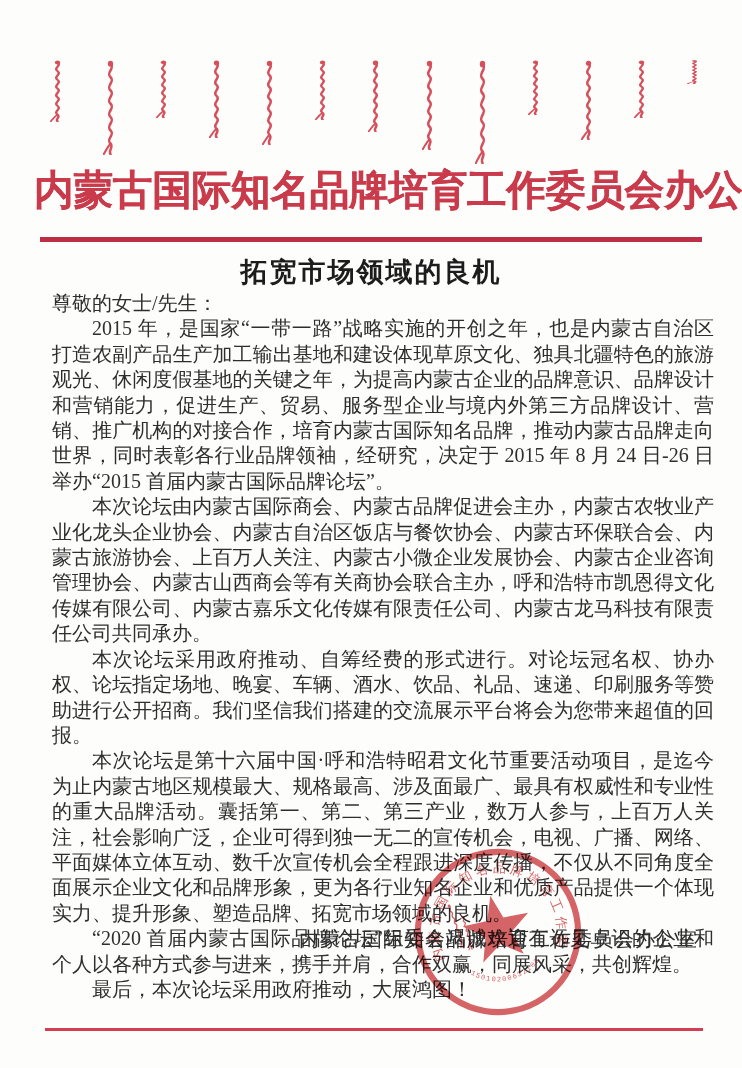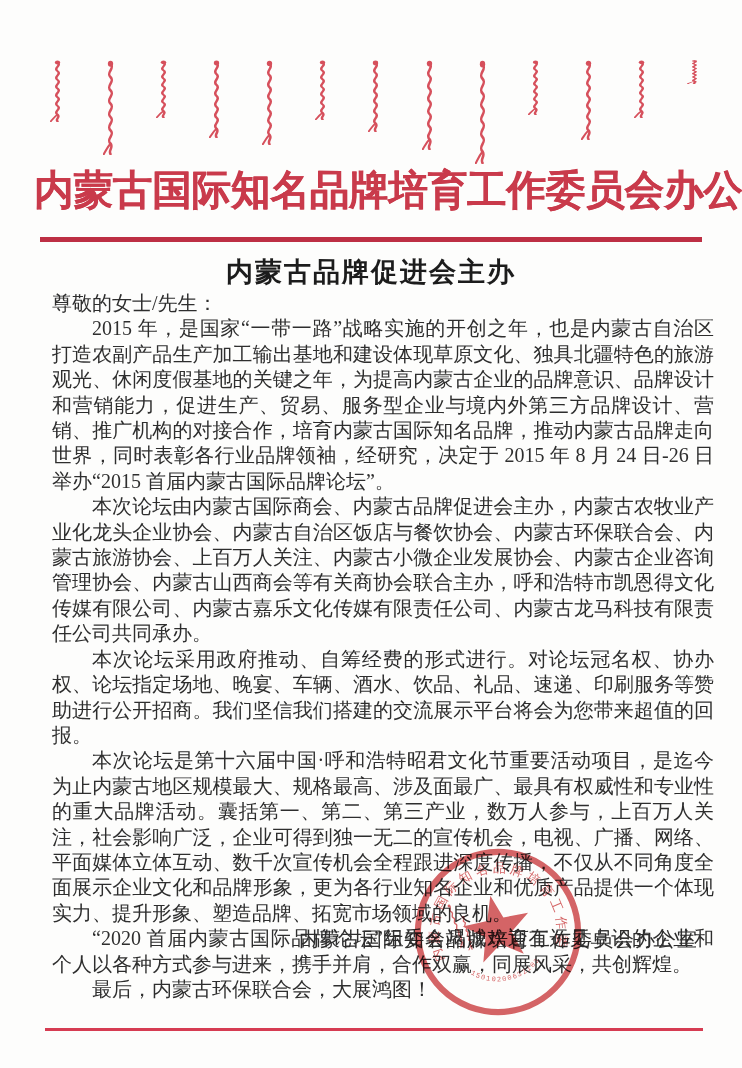--- a/index.html
+++ b/index.html
@@ -129,37 +129,37 @@
 
       <svg viewBox="0 0 18 100" preserveAspectRatio="none" style="height: 24px;">
         <use href="#mg-squiggle"></use>
       </svg>
     </div>
 
   <div class="org-title">内蒙古国际知名品牌培育工作委员会办公室</div>
 
   <div class="title-rule"></div>
 
-  <div class="letter-title">内蒙古品牌促进会主办</div>
+  <div class="letter-title">拓宽市场领域的良机</div>
 
   <div class="body-block">
     <p class="salutation">尊敬的女士/先生：</p>
     <div>
 
         <p>2015 年，是国家“一带一路”战略实施的开创之年，也是内蒙古自治区打造农副产品生产加工输出基地和建设体现草原文化、独具北疆特色的旅游观光、休闲度假基地的关键之年，为提高内蒙古企业的品牌意识、品牌设计和营销能力，促进生产、贸易、服务型企业与境内外第三方品牌设计、营销、推广机构的对接合作，培育内蒙古国际知名品牌，推动内蒙古品牌走向世界，同时表彰各行业品牌领袖，经研究，决定于 2015 年 8 月 24 日-26 日举办“2015 首届内蒙古国际品牌论坛”。</p>
 
         <p>本次论坛由内蒙古国际商会、内蒙古品牌促进会主办，内蒙古农牧业产业化龙头企业协会、内蒙古自治区饭店与餐饮协会、内蒙古环保联合会、内蒙古旅游协会、上百万人关注、内蒙古小微企业发展协会、内蒙古企业咨询管理协会、内蒙古山西商会等有关商协会联合主办，呼和浩特市凯恩得文化传媒有限公司、内蒙古嘉乐文化传媒有限责任公司、内蒙古龙马科技有限责任公司共同承办。</p>
 
         <p>本次论坛采用政府推动、自筹经费的形式进行。对论坛冠名权、协办权、论坛指定场地、晚宴、车辆、酒水、饮品、礼品、速递、印刷服务等赞助进行公开招商。我们坚信我们搭建的交流展示平台将会为您带来超值的回报。</p>
 
         <p>本次论坛是第十六届中国·呼和浩特昭君文化节重要活动项目，是迄今为止内蒙古地区规模最大、规格最高、涉及面最广、最具有权威性和专业性的重大品牌活动。囊括第一、第二、第三产业，数万人参与，上百万人关注，社会影响广泛，企业可得到独一无二的宣传机会，电视、广播、网络、平面媒体立体互动、数千次宣传机会全程跟进深度传播，不仅从不同角度全面展示企业文化和品牌形象，更为各行业知名企业和优质产品提供一个体现实力、提升形象、塑造品牌、拓宽市场领域的良机。</p>
 
         <p>“2020 首届内蒙古国际品牌论坛”组委会竭诚欢迎有远见卓识的企业和个人以各种方式参与进来，携手并肩，合作双赢，同展风采，共创辉煌。</p>
 
-        <p>最后，内蒙古环保联合会，大展鸿图！</p>
+        <p>最后，本次论坛采用政府推动，大展鸿图！</p>
       </div>
   </div>
 
   <div class="sign-org">内蒙古国际知名品牌培育工作委员会办公室</div>
 
   <div class="seal">
     <svg viewBox="0 0 200 200">
       <circle cx="100" cy="100" r="91" fill="none" stroke="#cf4a4c" stroke-width="7"></circle>
       <polygon fill="#cf4a4c" points="100,58 109.4,85.1 138,85.6 115.2,102.9 123.5,130.4 100,114 76.5,130.4 84.8,102.9 62,85.6 90.6,85.1"></polygon>
       <path id="seal-rim-path" d="M 38 128 A 68 68 0 1 1 162 128" fill="none"></path>

